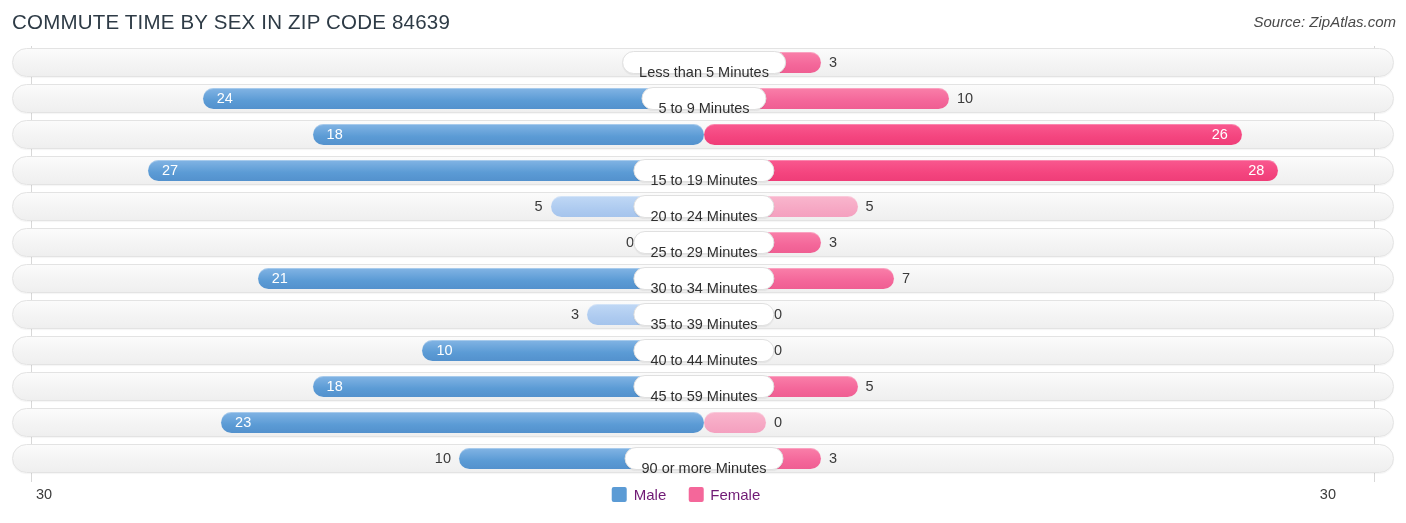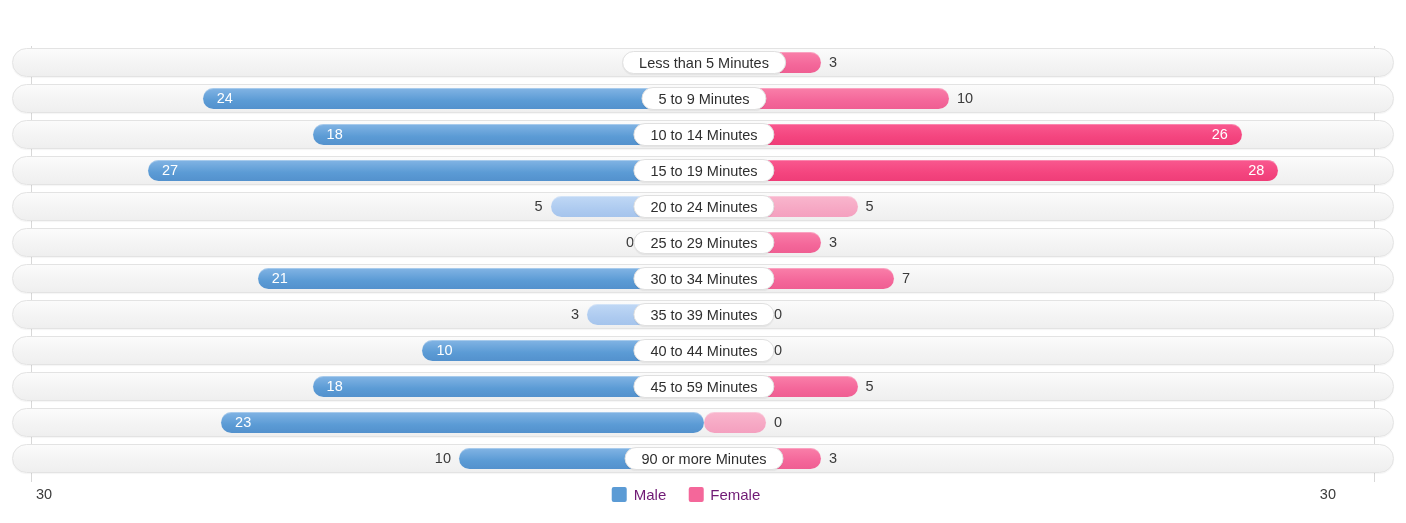--- a/index.html
+++ b/index.html
@@ -87,21 +87,21 @@
   }
   .val.outside { color: #3b3b3b; }
   .val.inside  { color: #ffffff; }
   .val-male   { text-align: left; }
   .val-female { text-align: right; }
 
   
   .pill {
     position: absolute; top: 2px; height: 23px; line-height: 23px;
     left: 50%; transform: translateX(-50%);
-    padding: 0 16px;
+    padding: 9px 16px;
     background: #ffffff;
     border: 1px solid #e0e0e0;
     border-radius: 12px;
     font-size: 14.5px; color: #2f2f2f;
     white-space: nowrap; text-align: center;
     box-shadow: 0 1px 1px rgba(0,0,0,.05);
   }
 
   
   #footer { position: absolute; left: 0; top: 482px; width: 1372px; height: 41px; }
@@ -117,20 +117,24 @@
   }
   .legend-item { display: flex; align-items: center; gap: 7px; }
   .legend-swatch { width: 15px; height: 15px; border-radius: 2px; }
   .legend-label { font-size: 15px; color: #701a75; }
 </style>
 </head>
 <body>
 
 <div id="page">
 
+  <div id="header">
+    <div id="chart-title">COMMUTE TIME BY SEX IN ZIP CODE 84639</div>
+    <div id="source-label">Source: ZipAtlas.com</div>
+  </div>
 
   <div id="plot">
     <div class="spine" id="spine-left"></div>
     <div class="spine" id="spine-right"></div>
     <div id="rows-container">
         <div class="row" style="top: 4px;">
           <div class="bar-area">
             <div class="bar bar-male light" style="width: 62px;"></div>
             <div class="val val-male outside" style="right: 761px;">0</div>
             <div class="bar bar-female" style="width: 116.9px;"></div>
@@ -146,21 +150,20 @@
             <div class="val val-female outside" style="left: 944px;">10</div>
             <div class="pill">5 to 9 Minutes</div>
           </div>
         </div>
         <div class="row" style="top: 76px;">
           <div class="bar-area">
             <div class="bar bar-male" style="width: 391.4px;"></div>
             <div class="val val-male inside" style="right: auto; text-align: left; left: 313.6px;">18</div>
             <div class="bar bar-female vivid" style="width: 537.8px;"></div>
             <div class="val val-female inside" style="right: 167.2px;">26</div>
-            <div class="pill">10 to 14 Minutes</div>
           </div>
         </div>
         <div class="row" style="top: 112px;">
           <div class="bar-area">
             <div class="bar bar-male" style="width: 556.1px;"></div>
             <div class="val val-male inside" style="right: auto; text-align: center; left: 148.9px;">27</div>
             <div class="bar bar-female vivid" style="width: 574.4px;"></div>
             <div class="val val-female inside" style="right: 130.6px;">28</div>
             <div class="pill">15 to 19 Minutes</div>
           </div>

